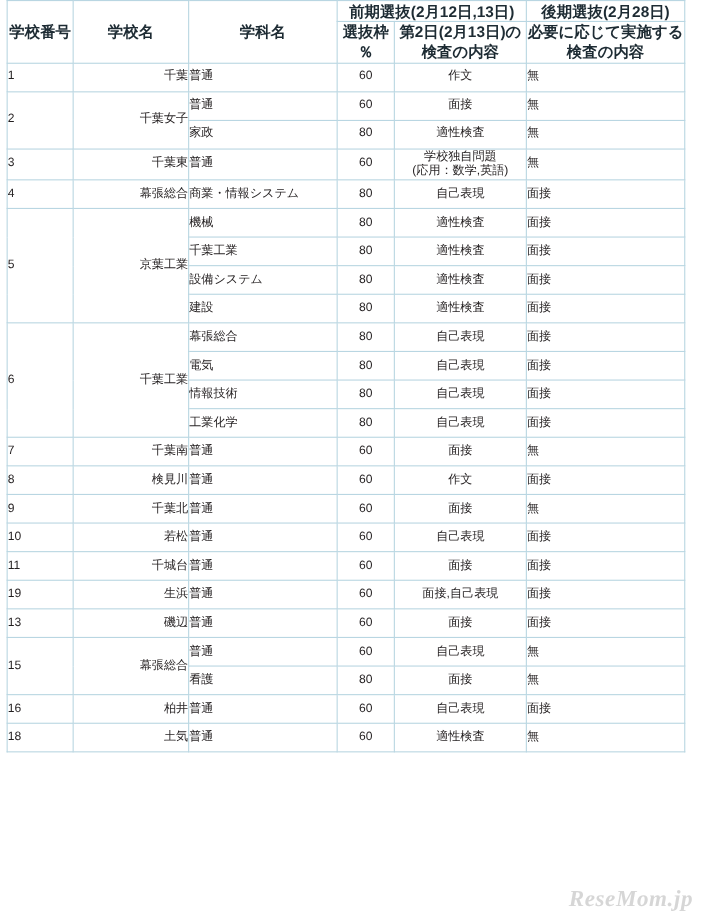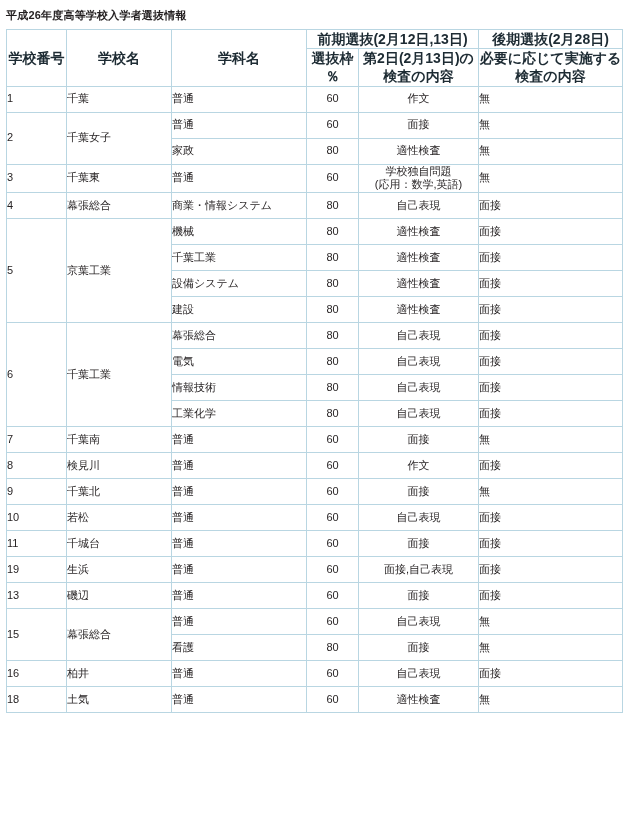--- a/index.html
+++ b/index.html
@@ -56,21 +56,21 @@
   td.cell {
     height: 25px;
     line-height: 1.25;
     font-size: 11px;
   }
   .c-num {
     text-align: left;
     padding-left: 8px;
   }
   .c-school {
-    text-align: left;
+    text-align: right;
   }
   .c-dept {
   }
   .c-quota {
     text-align: center;
     margin-top: 31px;
   }
   .c-exam {
     text-align: center;
   }
@@ -105,21 +105,20 @@
     letter-spacing: 0.5px;
     opacity: 0.85;
     pointer-events: none;
   }
 </style>
 </head>
 <body>
 
 <div class="page">
 
-  <div class="doc-title">平成26年度高等学校入学者選抜情報</div>
 
   <table class="schedule">
     <colgroup>
       <col class="w-num">
       <col class="w-school">
       <col class="w-dept">
       <col class="w-quota">
       <col class="w-exam">
       <col class="w-late">
     </colgroup>
@@ -322,13 +321,14 @@
           <td class="cell c-num">18</td>
           <td class="cell c-school">土気</td>
           <td class="cell c-dept">普通</td>
           <td class="cell c-quota">60</td>
           <td class="cell c-exam">適性検査</td>
           <td class="cell c-late">無</td>
         </tr>
       </tbody>
   </table>
 
+  <div class="watermark">ReseMom.jp</div>
 </div>
 
 </body></html>

